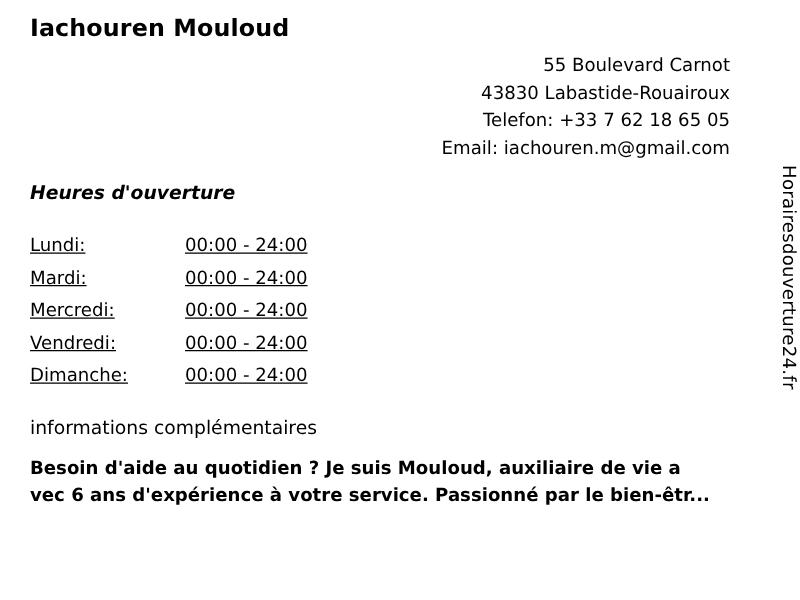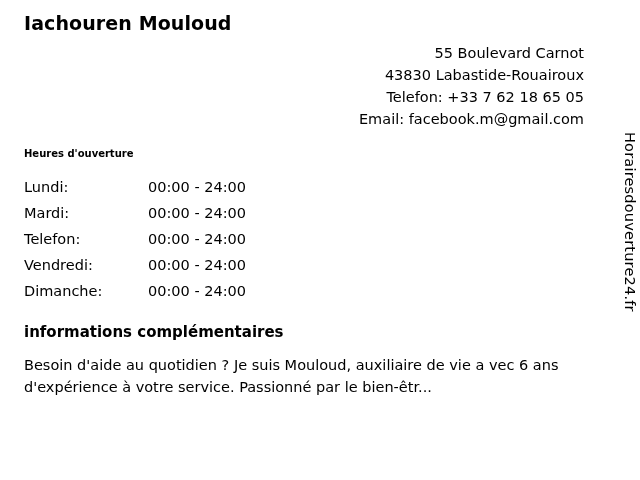--- a/index.html
+++ b/index.html
@@ -38,53 +38,56 @@
   .address-block {
     font-size: 14.5px;
     line-height: 22px;
     margin-bottom: 14px;
   }
   .address-line {
     white-space: nowrap;
     text-align: right;
   }
   .section-title {
-    font-size: 10px;
+    font-size: 15px;
     font-weight: bold;
-    margin: 0 0 12px 0;
+    margin: 0 0 22px 0;
     line-height: 20px;
+    font-style: italic;
   }
   table.hours {
     border-collapse: collapse;
     font-size: 14.5px;
     line-height: 22px;
     margin-bottom: 16px;
+    text-decoration: underline;
   }
   table.hours td {
     padding: 0 0 4px 0;
     vertical-align: top;
     white-space: nowrap;
   }
   table.hours td.day {
     width: 118px;
     padding-right: 6px;
   }
   table.hours td.time {
     width: 150px;
   }
   .extra-title {
     font-size: 15px;
-    font-weight: bold;
+    font-weight: normal;
     margin: 8px 0 12px 0;
     line-height: 20px;
   }
   .extra-text {
     font-size: 14.5px;
     line-height: 22px;
     width: 548px;
+    font-weight: bold;
   }
   .vertical-label {
     position: absolute;
     right: 2px;
     top: 132px;
     font-size: 14.5px;
     color: #000000;
     writing-mode: vertical-rl;
     text-orientation: mixed;
     white-space: nowrap;
@@ -97,37 +100,37 @@
 <div class="page">
 
   <div class="content">
 
     <h1 class="biz-name">Iachouren Mouloud</h1>
 
     <div class="address-block">
       <div class="address-line">55 Boulevard Carnot</div>
       <div class="address-line">43830 Labastide-Rouairoux</div>
       <div class="address-line">Telefon: +33 7 62 18 65 05</div>
-      <div class="address-line">Email: facebook.m@gmail.com</div>
+      <div class="address-line">Email: iachouren.m@gmail.com</div>
     </div>
 
     <h2 class="section-title">Heures d'ouverture</h2>
 
     <table class="hours">
       <tbody>
         <tr>
           <td class="day">Lundi:</td>
           <td class="time">00:00 - 24:00</td>
         </tr>
         <tr>
           <td class="day">Mardi:</td>
           <td class="time">00:00 - 24:00</td>
         </tr>
         <tr>
-          <td class="day">Telefon:</td>
+          <td class="day">Mercredi:</td>
           <td class="time">00:00 - 24:00</td>
         </tr>
         <tr>
           <td class="day">Vendredi:</td>
           <td class="time">00:00 - 24:00</td>
         </tr>
         <tr>
           <td class="day">Dimanche:</td>
           <td class="time">00:00 - 24:00</td>
         </tr>

